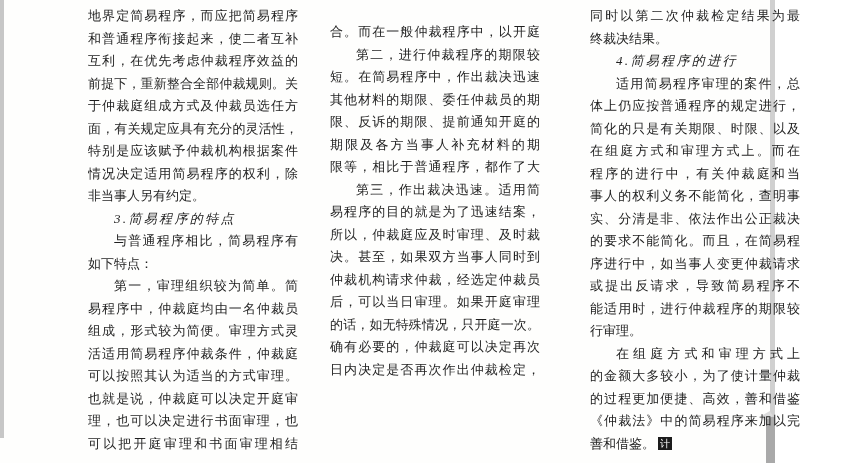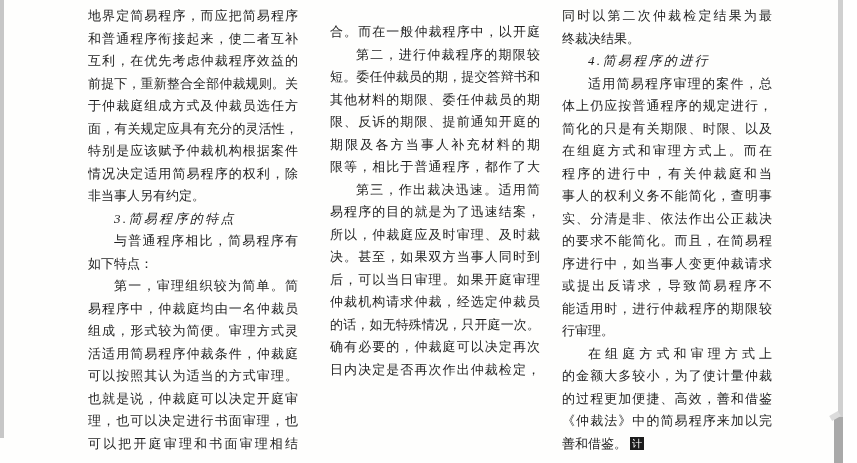--- a/index.html
+++ b/index.html
@@ -1,29 +1,29 @@
 <!DOCTYPE html>
 <html><head>
 <meta charset="utf-8">
 <style>
   html,body{margin:0;padding:0;}
   body{
     width:857px;height:463px;overflow:hidden;position:relative;
     background:#ffffff;
     font-family:"Liberation Serif","DejaVu Serif",serif;
   }
-  .page{position:absolute;left:0;top:0;width:843px;height:463px;background:#fefefdff;}
+  .page{position:absolute;left:0;top:0;width:775px;height:463px;background:#fefefdff;}
   .edge-left{position:absolute;left:0;top:0;width:4px;height:438px;background:#c7c7c7;}
   .edge-right{position:absolute;right:0;top:0;width:5px;height:463px;background:#d0d0d0;}
   .edge-corner{position:absolute;right:0;bottom:0;width:9px;height:46px;background:#a9a9a9;}
   .edge-notch{position:absolute;right:3px;bottom:44px;width:10px;height:6px;background:#dcdcdc;transform:rotate(-30deg);}
   .col{position:absolute;top:5px;width:210px;color:#1f1f1f;}
   .col-1{left:88px;}
   .col-2{left:330px;margin-top:16px;}
-  .col-3{left:562px;}
+  .col-3{left:590px;}
   .line{
     height:22.5px;line-height:22.5px;font-size:13px;
     white-space:nowrap;overflow:hidden;text-align:left;
   }
   .line.j{
     text-align:justify;
     text-align-last:justify;
     -moz-text-align-last:justify;
     text-justify:inter-character;
   }
@@ -63,31 +63,31 @@
       <div class="line j">组成，形式较为简便。审理方式灵</div>
       <div class="line j">活适用简易程序仲裁条件，仲裁庭</div>
       <div class="line j">可以按照其认为适当的方式审理。</div>
       <div class="line j">也就是说，仲裁庭可以决定开庭审</div>
       <div class="line j">理，也可以决定进行书面审理，也</div>
       <div class="line j">可以把开庭审理和书面审理相结</div>
     </div>
   <div class="col col-2">
       <div class="line j">合。而在一般仲裁程序中，以开庭</div>
       <div class="line j ind">第二，进行仲裁程序的期限较</div>
-      <div class="line j">短。委任仲裁员的期，提交答辩书和</div>
+      <div class="line j">短。在简易程序中，作出裁决迅速</div>
       <div class="line j">其他材料的期限、委任仲裁员的期</div>
       <div class="line j">限、反诉的期限、提前通知开庭的</div>
       <div class="line j">期限及各方当事人补充材料的期</div>
       <div class="line j">限等，相比于普通程序，都作了大</div>
       <div class="line j ind">第三，作出裁决迅速。适用简</div>
       <div class="line j">易程序的目的就是为了迅速结案，</div>
       <div class="line j">所以，仲裁庭应及时审理、及时裁</div>
       <div class="line j">决。甚至，如果双方当事人同时到</div>
+      <div class="line j">仲裁机构请求仲裁，经选定仲裁员</div>
       <div class="line j">后，可以当日审理。如果开庭审理</div>
-      <div class="line j">仲裁机构请求仲裁，经选定仲裁员</div>
       <div class="line j">的话，如无特殊情况，只开庭一次。</div>
       <div class="line j">确有必要的，仲裁庭可以决定再次</div>
       <div class="line j">日内决定是否再次作出仲裁检定，</div>
     </div>
   <div class="col col-3">
       <div class="line j">同时以第二次仲裁检定结果为最</div>
       <div class="line">终裁决结果。</div>
       <div class="line ind head">4.简易程序的进行</div>
       <div class="line j ind">适用简易程序审理的案件，总</div>
       <div class="line j">体上仍应按普通程序的规定进行，</div>

